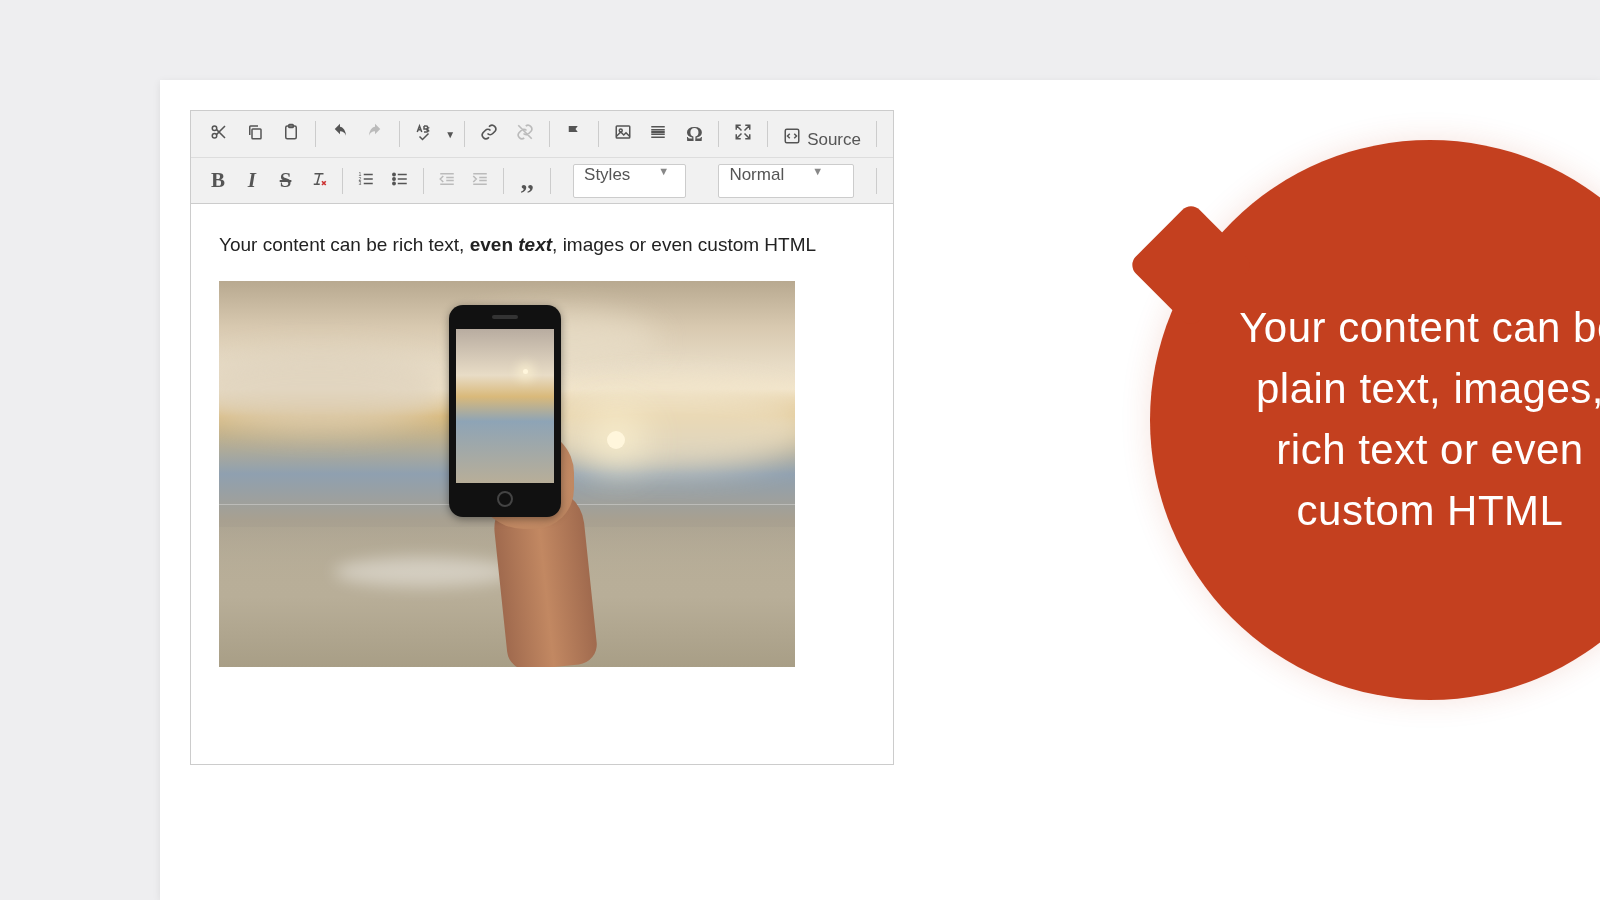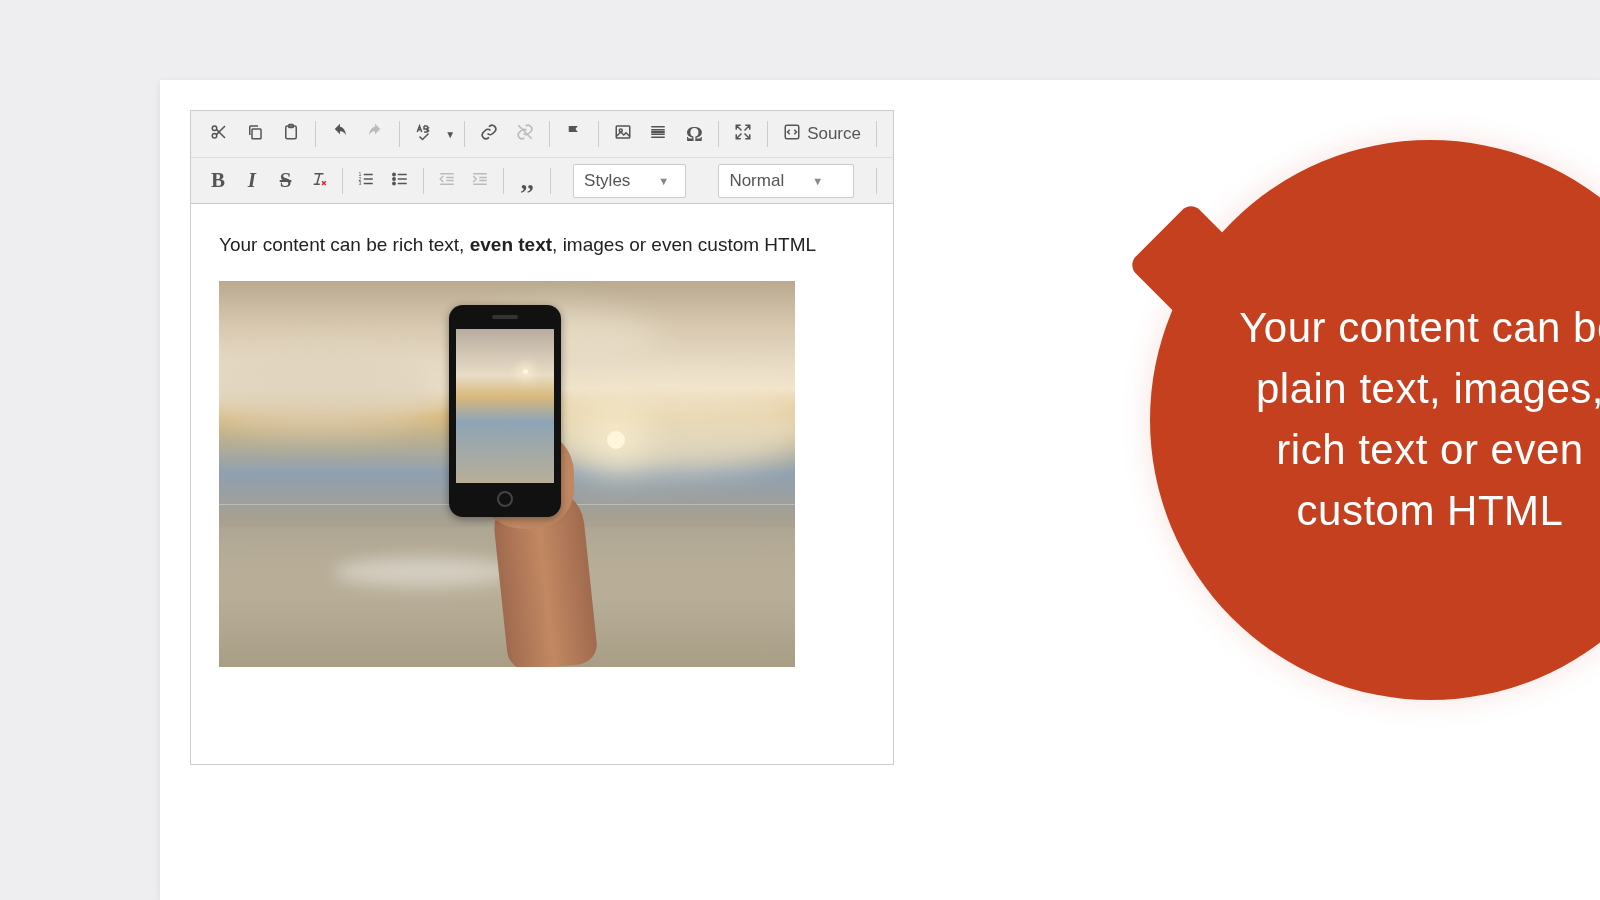--- a/index.html
+++ b/index.html
@@ -12,31 +12,31 @@
 .toolbar{background:#f1f1f1;border-bottom:1px solid #ccc}
 .row{display:flex;align-items:center;height:46px;padding:0 10px}
 .row+.row{border-top:1px solid #ddd}
 .btn{width:34px;height:34px;display:flex;align-items:center;justify-content:center;color:#555;border:1px solid transparent;border-radius:3px;cursor:pointer;margin:0 1px}
 .btn.disabled{color:#bbb;cursor:default}
 .sep{width:1px;height:26px;background:#ccc;margin:0 6px}
 .btn svg{width:18px;height:18px}
 .btn .glyph{font-size:21px;font-weight:bold;font-family:Georgia,serif;line-height:1}
 .btn .glyph.i{font-style:italic}
 .btn .glyph.s{text-decoration:line-through}
-.combo{display:flex;align-items:center;height:34px;padding:0 10px;background:#fff;border:1px solid #ccc;color:#555;font-size:17px;cursor:pointer;margin:0 16px;border-radius:2px}
+.combo{display:flex;height:34px;padding:0 10px;background:#fff;border:1px solid #ccc;color:#555;font-size:17px;cursor:pointer;margin:0 16px;border-radius:2px}
 .combo .lbl{margin-right:28px}
 .combo .arrow{font-size:11px;color:#888}
-.src{display:flex;align-items:center;height:34px;padding:0 8px;color:#555;cursor:pointer;border:1px solid transparent;border-radius:3px}
+.src{display:flex;align-items:flex-end;height:34px;padding:0 8px;color:#555;cursor:pointer;border:1px solid transparent;border-radius:3px}
 .src svg{width:18px;height:18px;margin-right:6px}
 .src span{font-size:17px}
 
 .content{padding:28px;min-height:560px;background:#fff}
 .content p{font-size:19px;color:#222;line-height:1.4}
 .content .b{font-weight:bold}
-.content .bi{font-weight:bold;}
+.content .bi{font-weight:bold;font-style:italic}
 .img{width:576px;height:386px;margin-top:22px;position:relative;overflow:hidden;background:linear-gradient(180deg,#b8a990 0%,#d8c9b0 12%,#e8dcc6 22%,#f2e5cb 28%,#d9b97a 35%,#8fa0b0 50%,#a8a090 62%,#b8ae98 78%,#cac0a8 100%)}
 .cloud{position:absolute;border-radius:50%;filter:blur(14px);opacity:.75}
 .c1{left:-30px;top:70px;width:260px;height:80px;background:#ddd1bd}
 .c2{left:240px;top:30px;width:200px;height:60px;background:#e8ddc7}
 .c3{right:-20px;top:100px;width:300px;height:90px;background:#f0e4ca}
 .sun{position:absolute;right:170px;top:150px;width:18px;height:18px;border-radius:50%;background:#fff6dc;box-shadow:0 0 40px 18px rgba(255,244,210,.85)}
 .horizon{position:absolute;left:0;right:0;top:58%;height:1px;background:rgba(255,255,255,.3)}
 .shore{position:absolute;left:0;right:0;bottom:0;height:140px;background:linear-gradient(180deg,rgba(184,174,152,.3),#b8ae98,#a89e86)}
 .shore::before{content:"";position:absolute;left:20%;top:30px;width:180px;height:30px;background:rgba(255,255,255,.4);border-radius:50%;filter:blur(8px)}
 .arm{position:absolute;left:290px;bottom:0;width:90px;height:180px;background:linear-gradient(90deg,#a06a4e,#c28862,#a06a4e);border-radius:40px 40px 20px 20px;transform:rotate(-6deg);transform-origin:bottom}

